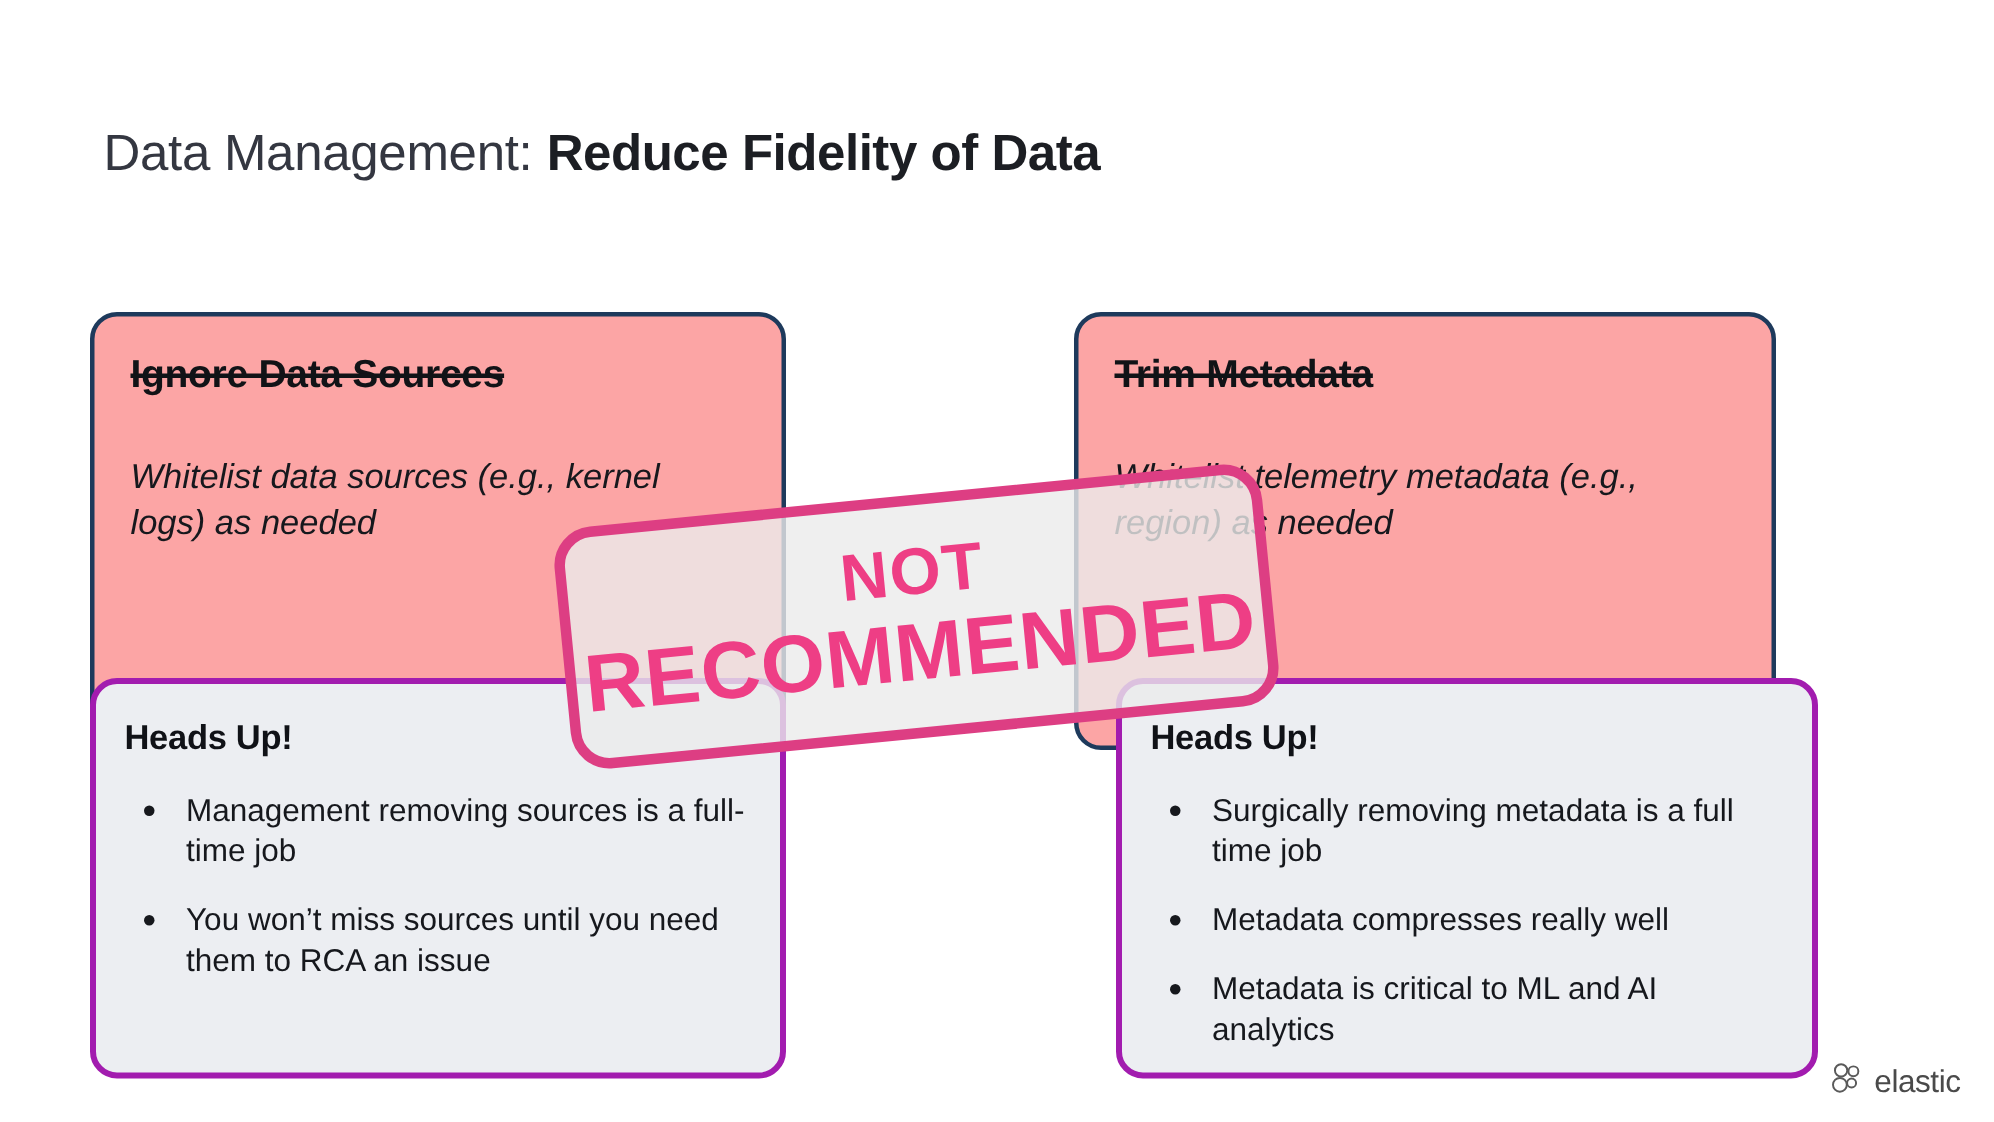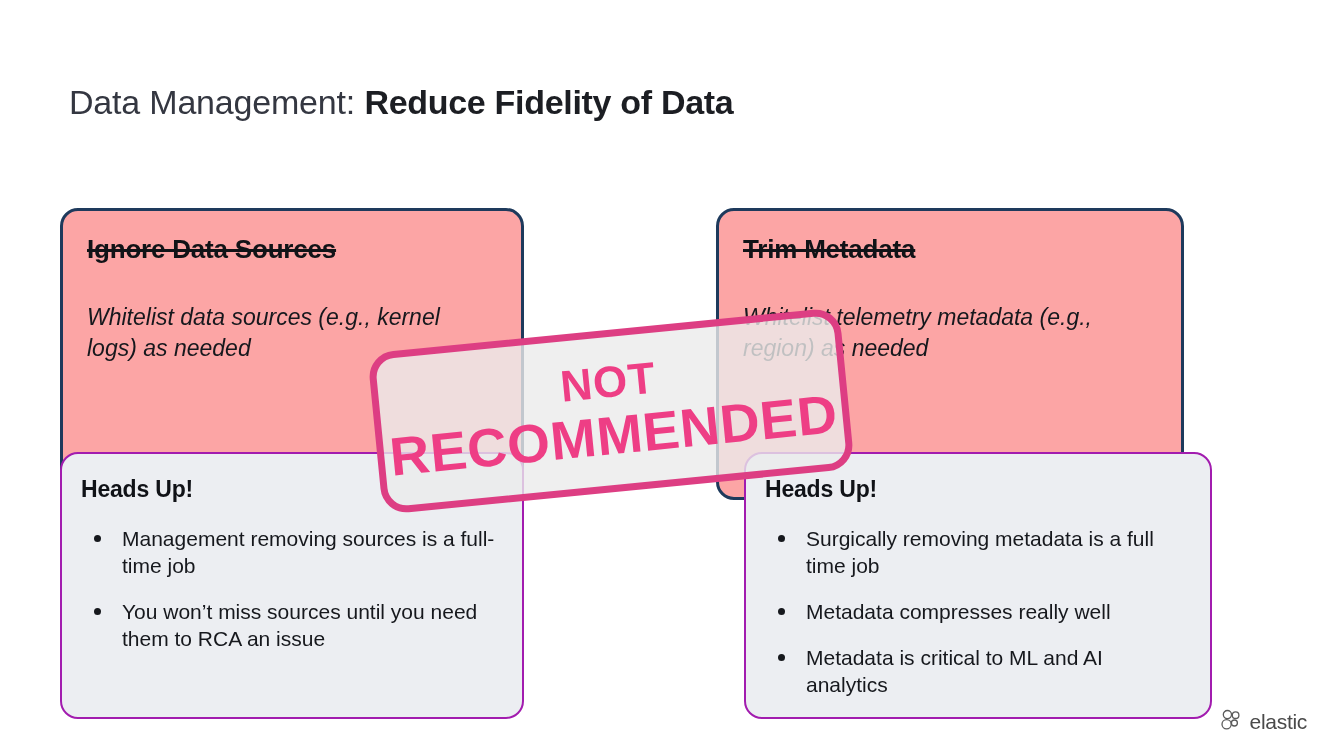--- a/index.html
+++ b/index.html
@@ -69,21 +69,21 @@
     margin: 0;
     font-style: italic;
   }
 
   
   .heads-card {
     position: absolute;
     top: 452px;
     height: 267px;
     background: #ECEEF2;
-    border: 2px solid #a21caf;
+    border: 4px solid #a21caf;
     border-radius: 18px;
     box-sizing: border-box;
     padding: 22px 22px 0 19px;
   }
   #card-heads-up-left  { left: 60px;  width: 464px; }
   #card-heads-up-right { left: 744px; width: 468px; }
 
   .heads-card .heads-title {
     font-size: 23px;
     font-weight: 700;

